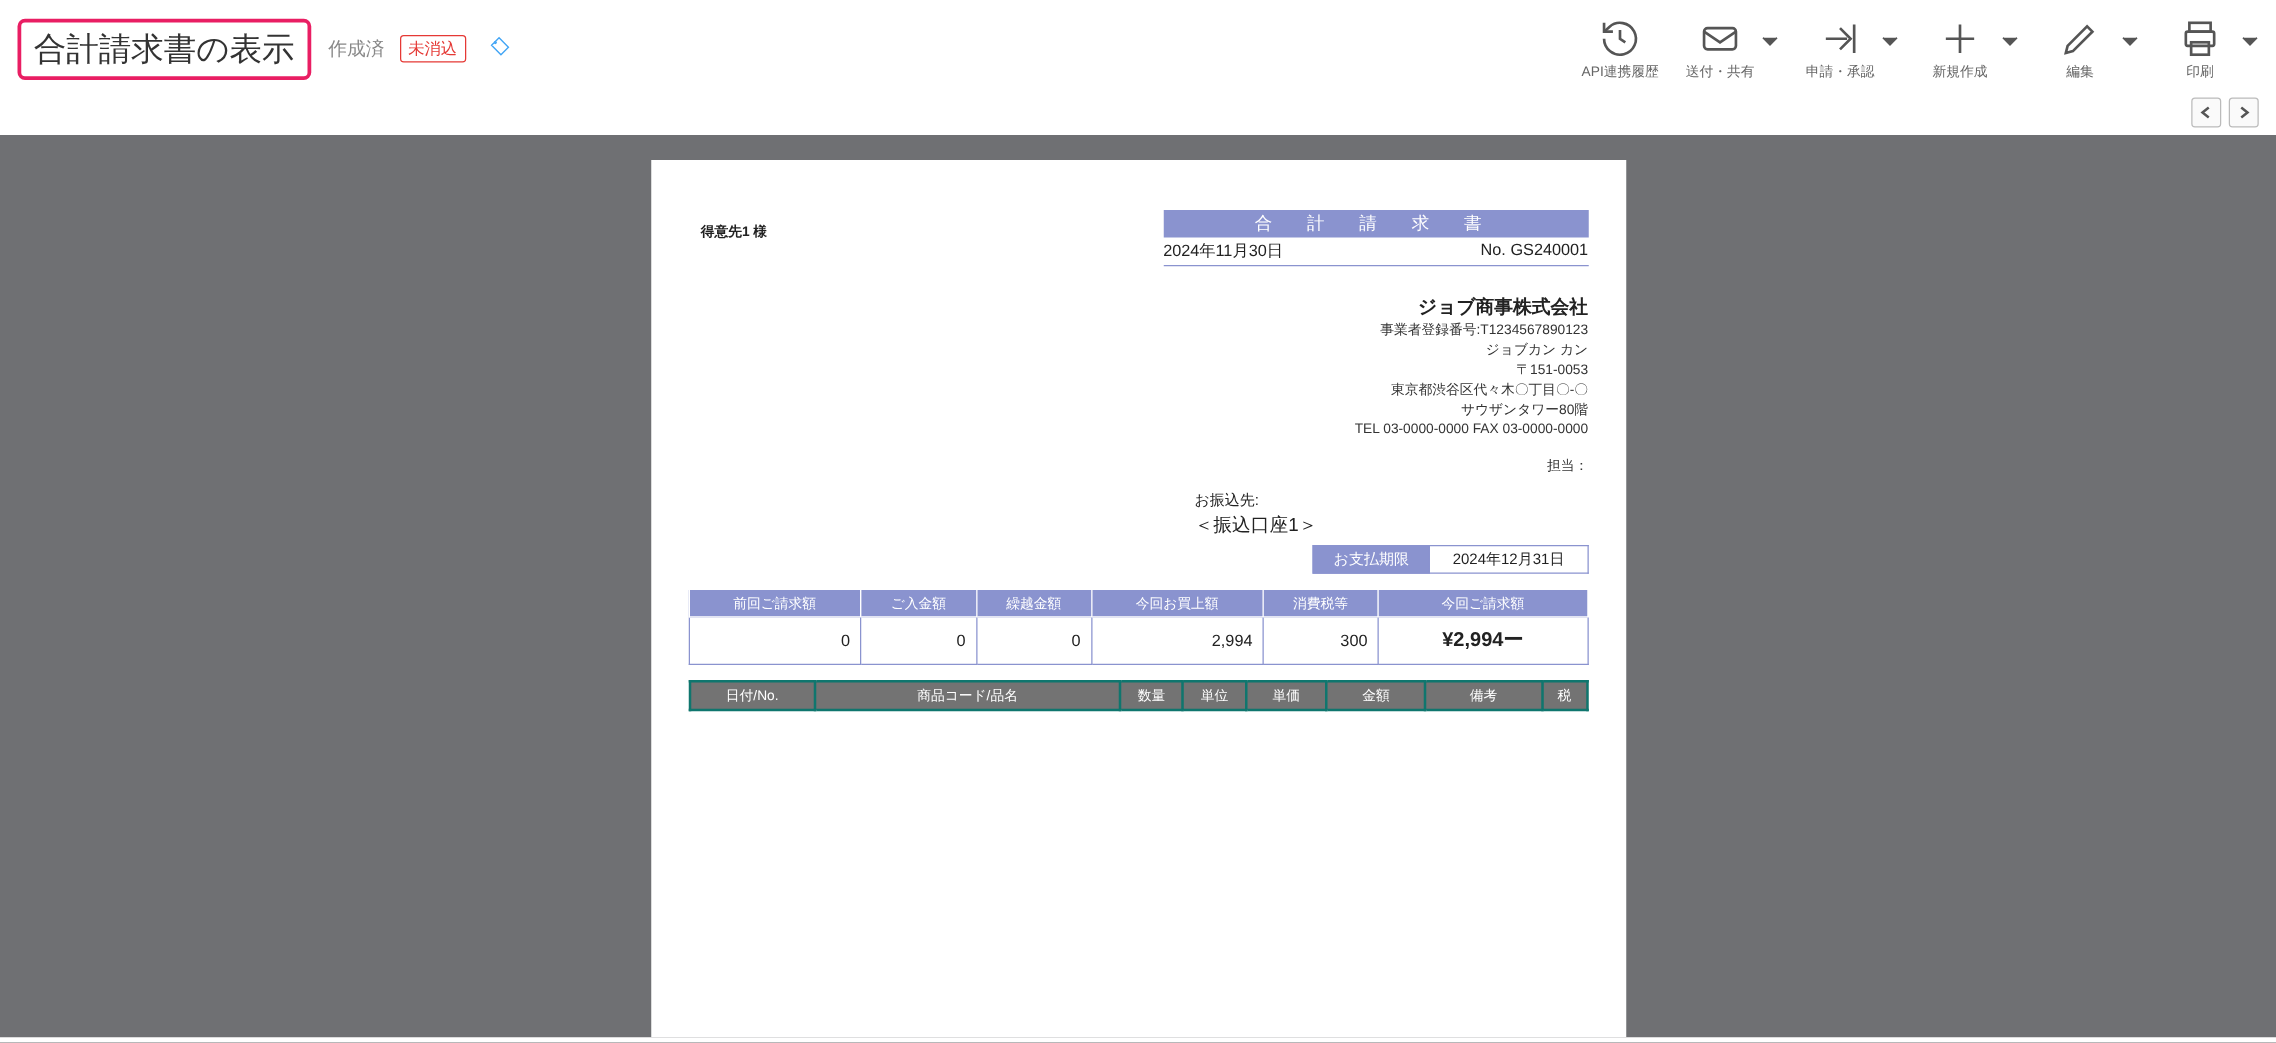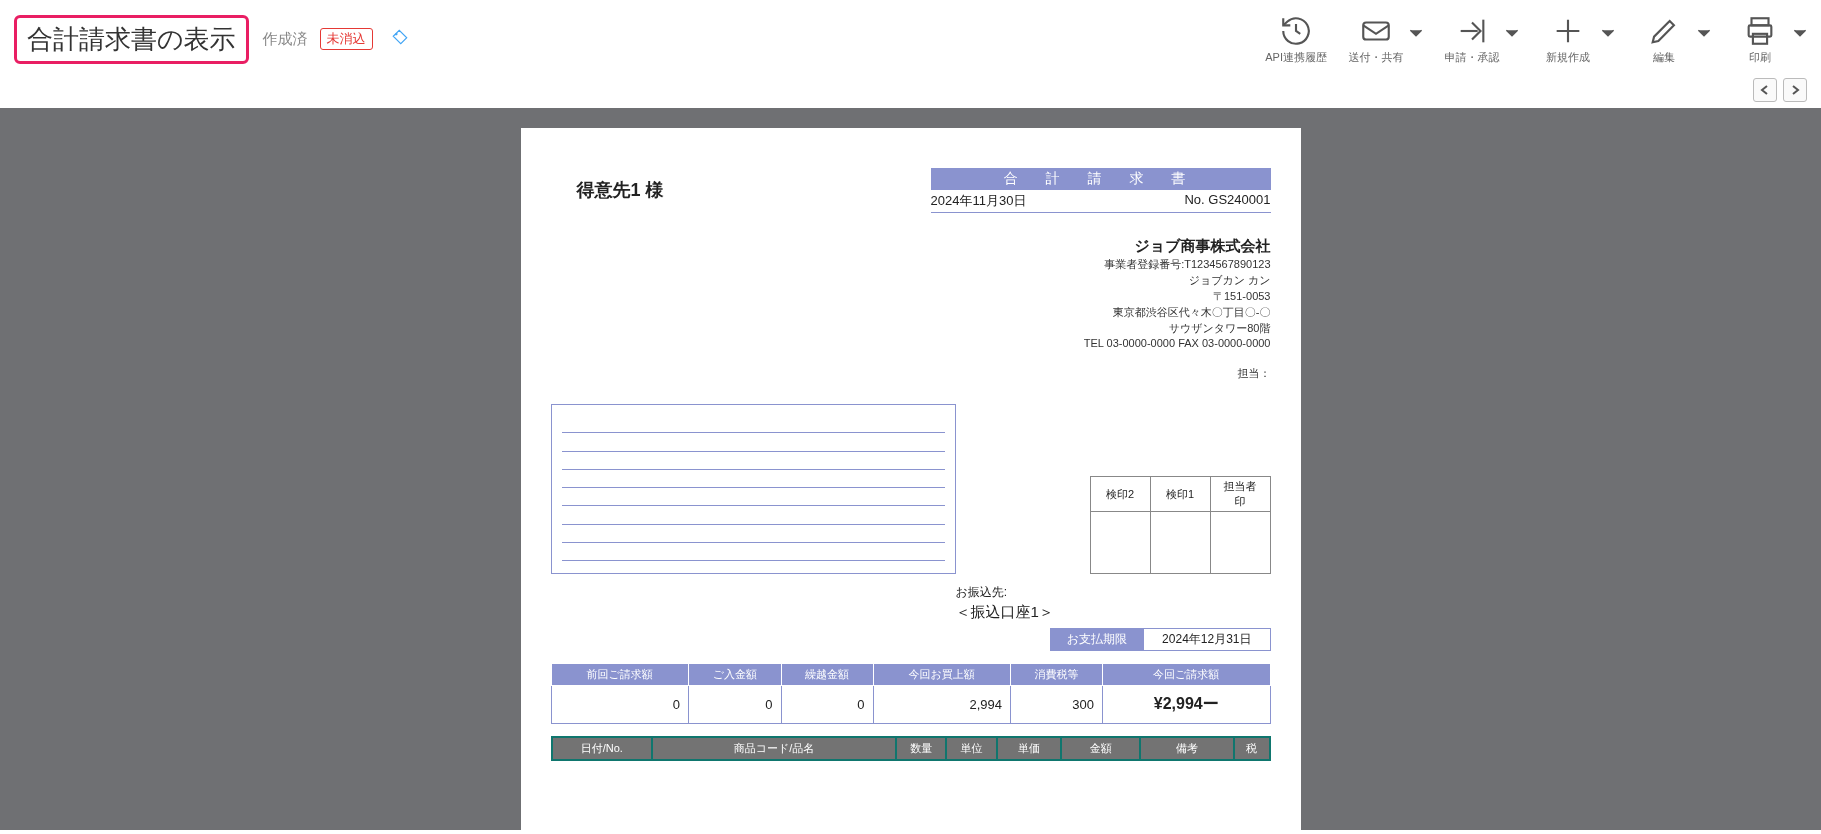--- a/index.html
+++ b/index.html
@@ -24,21 +24,21 @@
 
   
   .pager { display: flex; justify-content: flex-end; gap: 6px; padding: 4px 14px 6px; }
   .page-btn { width: 24px; height: 24px; border: 1px solid #bbb; background: #fafafa; color: #444; display: flex; align-items: center; justify-content: center; border-radius: 3px; cursor: pointer; }
   .page-btn svg { width: 10px; height: 10px; stroke: #555; fill: none; stroke-width: 2; }
 
   
   .viewport { background: #6f7073; width: 100%; height: calc(100vh - 112px); overflow: auto; display: flex; justify-content: center; }
   .page { background: #fff; width: 780px; margin-top: 20px; padding: 40px 30px 0 30px; position: relative; font-size: 12px; color: #222; }
 
-  .customer { font-size: 18px; font-weight: bold; position: absolute; top: 50px; left: 56px; }
+  .customer { font-size: 11px; font-weight: bold; position: absolute; top: 50px; left: 40px; }
 
   .doc-title-bar { background: #8a93cf; color: #fff; text-align: center; font-size: 14px; letter-spacing: 12px; padding: 2px 0; margin-left: auto; width: 340px; }
   .date-row { display: flex; justify-content: space-between; width: 340px; margin-left: auto; border-bottom: 1px solid #8a93cf; padding: 2px 0; font-size: 13px; }
 
   .company-block { text-align: right; margin-top: 22px; font-size: 12px; line-height: 1.45; }
   .company-name { font-size: 15px; font-weight: bold; }
   .company-sub { font-size: 11px; color: #333; }
 
   .memo-box { border: 1px solid #8a93cf; width: 405px; height: 170px; margin-top: 22px; padding: 12px 10px; display: flex; flex-direction: column; justify-content: space-between; }
   .memo-box .line { border-bottom: 1px solid #8a93cf; height: 16px; }
@@ -182,46 +182,20 @@
       <div class="company-name">ジョブ商事株式会社</div>
       <div class="company-sub">事業者登録番号:T1234567890123</div>
       <div class="company-sub">ジョブカン カン</div>
       <div class="company-sub">〒151-0053</div>
       <div class="company-sub">東京都渋谷区代々木〇丁目〇-〇</div>
       <div class="company-sub">サウザンタワー80階</div>
       <div class="company-sub">TEL 03-0000-0000 FAX 03-0000-0000</div>
       <div class="company-sub" style="margin-top:14px">担当：</div>
     </div>
 
-    <div style="display:flex; align-items:flex-end;">
-      <div class="memo-box">
-        <div class="line"></div>
-        <div class="line"></div>
-        <div class="line"></div>
-        <div class="line"></div>
-        <div class="line"></div>
-        <div class="line"></div>
-        <div class="line"></div>
-        <div class="line"></div>
-      </div>
-      <table class="stamp-table">
-        <tbody>
-            <tr>
-          <th>検印2</th>
-          <th>検印1</th>
-          <th>担当者印</th>
-        </tr>
-        <tr>
-              <td></td>
-              <td></td>
-              <td></td>
-            </tr>
-      </tbody>
-        </table>
-    </div>
 
     <div class="transfer">
       <div>お振込先:</div>
       <div class="sub">＜振込口座1＞</div>
     </div>
 
     <div class="due-row">
       <div class="due-lbl">お支払期限</div>
       <div class="due-val">2024年12月31日</div>
     </div>

